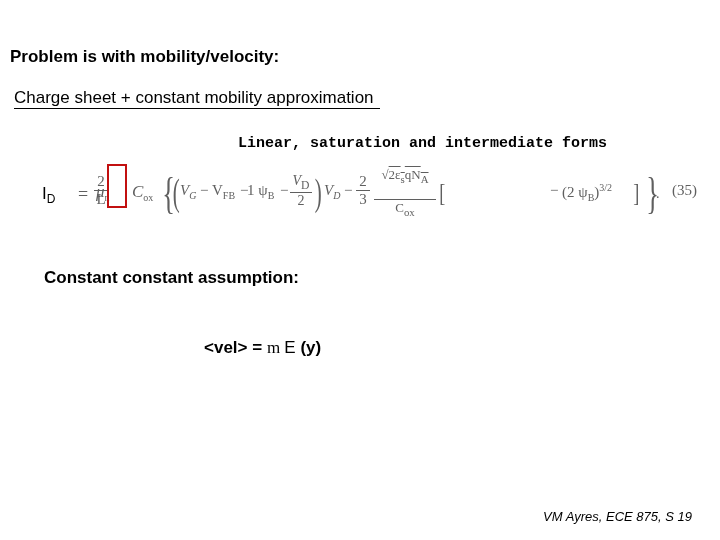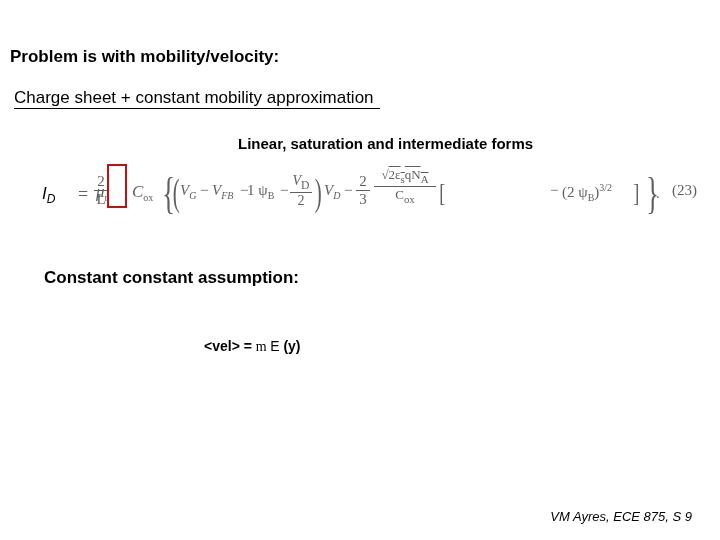--- a/index.html
+++ b/index.html
@@ -39,35 +39,35 @@
     left: 14px;
     width: 366px;
     border-bottom: 1px solid #000;
   }
   .forms {
     position: absolute;
     top: 135px;
     left: 238px;
     font-size: 15px;
     font-weight: bold;
+    font-family: Liberation Mono, monospace;
   }
   .eq-container {
     position: absolute;
     top: 162px;
     left: 34px;
     width: 670px;
     height: 64px;
   }
   .id-label {
     position: absolute;
     top: 22px;
     left: 8px;
     font-size: 17px;
     font-family: Arial, sans-serif;
-    font-style: italic;
   }
   .id-label sub { font-size: 12px; }
   .eq-img {
     position: absolute;
     top: 0;
     left: 38px;
     width: 630px;
     height: 64px;
     color: #5f5f5f;
     font-family: 'Times New Roman', serif;
@@ -81,34 +81,34 @@
   .frac1 { top:12px; left:22px; width:14px; font-size:15px; }
   .mu    { position:absolute; top:20px; left:24px; font-size:17px; font-style:italic; }
   .mu sub{ font-size:10px; font-style:normal; }
   .cox   { position:absolute; top:20px; left:60px; font-size:17px; font-style:italic; }
   .cox sub{ font-size:10px; font-style:normal; }
   .lbrace{ position:absolute; top:6px; left:86px; font-size:44px; font-weight:100; transform:scaleX(0.6);}
   .lparen{ position:absolute; top:8px; left:98px; font-size:38px; font-weight:100; transform:scaleX(0.55);}
   .vg    { position:absolute; top:20px; left:108px; font-size:15px; font-style:italic; }
   .vg sub{ font-size:10px; }
   .minus1{ position:absolute; top:20px; left:128px; font-size:15px; }
-  .vfb   { position:absolute; top:20px; left:140px; font-size:15px; font-style:italic; }
+  .vfb   { position:absolute; top:20px; left:140px; font-size:15px; }
   .vfb sub{ font-size:10px; }
   .minus2{ position:absolute; top:20px; left:168px; font-size:15px; }
   .psi1  { position:absolute; top:20px; left:175px; font-size:15px; }
   .psi1 sub{ font-size:10px; }
   .minus3{ position:absolute; top:20px; left:208px; font-size:15px; }
   .frac2 { top:12px; left:218px; width:22px; font-size:14px; }
   .rparen{ position:absolute; top:8px; left:240px; font-size:38px; font-weight:100; transform:scaleX(0.55);}
   .vd1   { position:absolute; top:20px; left:252px; font-size:15px; font-style:italic; }
   .vd1 sub{ font-size:10px; }
   .minus4{ position:absolute; top:20px; left:272px; font-size:15px; }
   .frac3 { top:12px; left:284px; width:14px; font-size:15px; }
   .frac4 { top:6px;  left:302px; width:62px; font-size:13px; }
-  .frac4 .num { padding-bottom:1px; }
+  .frac4 .num { padding-bottom:14px; }
   .lbrk  { position:absolute; top:16px; left:366px; font-size:26px; transform:scaleX(0.7);}
   .p1    { position:absolute; top:20px; left:374px; font-size:15px; }
   .p1 sub{ font-size:10px; }
   .p1 sup{ font-size:10px; }
   .minus5{ position:absolute; top:20px; left:478px; font-size:15px; }
   .p2    { position:absolute; top:20px; left:490px; font-size:15px; }
   .p2 sub{ font-size:10px; }
   .p2 sup{ font-size:10px; }
   .rbrk  { position:absolute; top:16px; left:560px; font-size:26px; transform:scaleX(0.7);}
   .rbrace{ position:absolute; top:6px;  left:570px; font-size:44px; font-weight:100; transform:scaleX(0.6);}
@@ -127,21 +127,21 @@
     position: absolute;
     top: 268px;
     left: 44px;
     font-size: 17px;
     font-weight: bold;
   }
   .vel-eq {
     position: absolute;
     top: 338px;
     left: 204px;
-    font-size: 14px;
+    font-size: 17px;
     font-weight: bold;
     font-family: Arial, sans-serif;
   }
   .vel-eq .sym { font-family: 'Symbol','Times New Roman',serif; font-weight: normal; }
   .footer {
     position: absolute;
     bottom: 16px;
     right: 28px;
     font-size: 13px;
     font-style: italic;
@@ -197,26 +197,26 @@
         <span class="num">√<span style="text-decoration:overline;">2ε<sub>s</sub>qN<sub>A</sub></span></span>
         <span class="bar"></span>
         <span class="den">C<sub>ox</sub></span>
       </span>
       <span class="lbrk">[</span>
       <span class="minus5">−</span>
       <span class="p2">(2 ψ<sub>B</sub>)<sup>3/2</sup></span>
       <span class="rbrk">]</span>
       <span class="rbrace">}</span>
       <span class="dot23">.</span>
-      <span class="eqnum">(23)</span>
+      <span class="eqnum">(35)</span>
     </div>
   </div>
 
   <div class="redbox"></div>
 
   <div class="assumption">Constant constant assumption:</div>
 
   <div class="vel-eq">
     <span>&lt;vel&gt; = </span><span class="sym">m </span><span class="sym" style="font-family:Arial;">E</span><span> (y)</span>
   </div>
 
-  <div class="footer">VM Ayres, ECE 875, S 9</div>
+  <div class="footer">VM Ayres, ECE 875, S 19</div>
 </div>
 
 </body></html>

